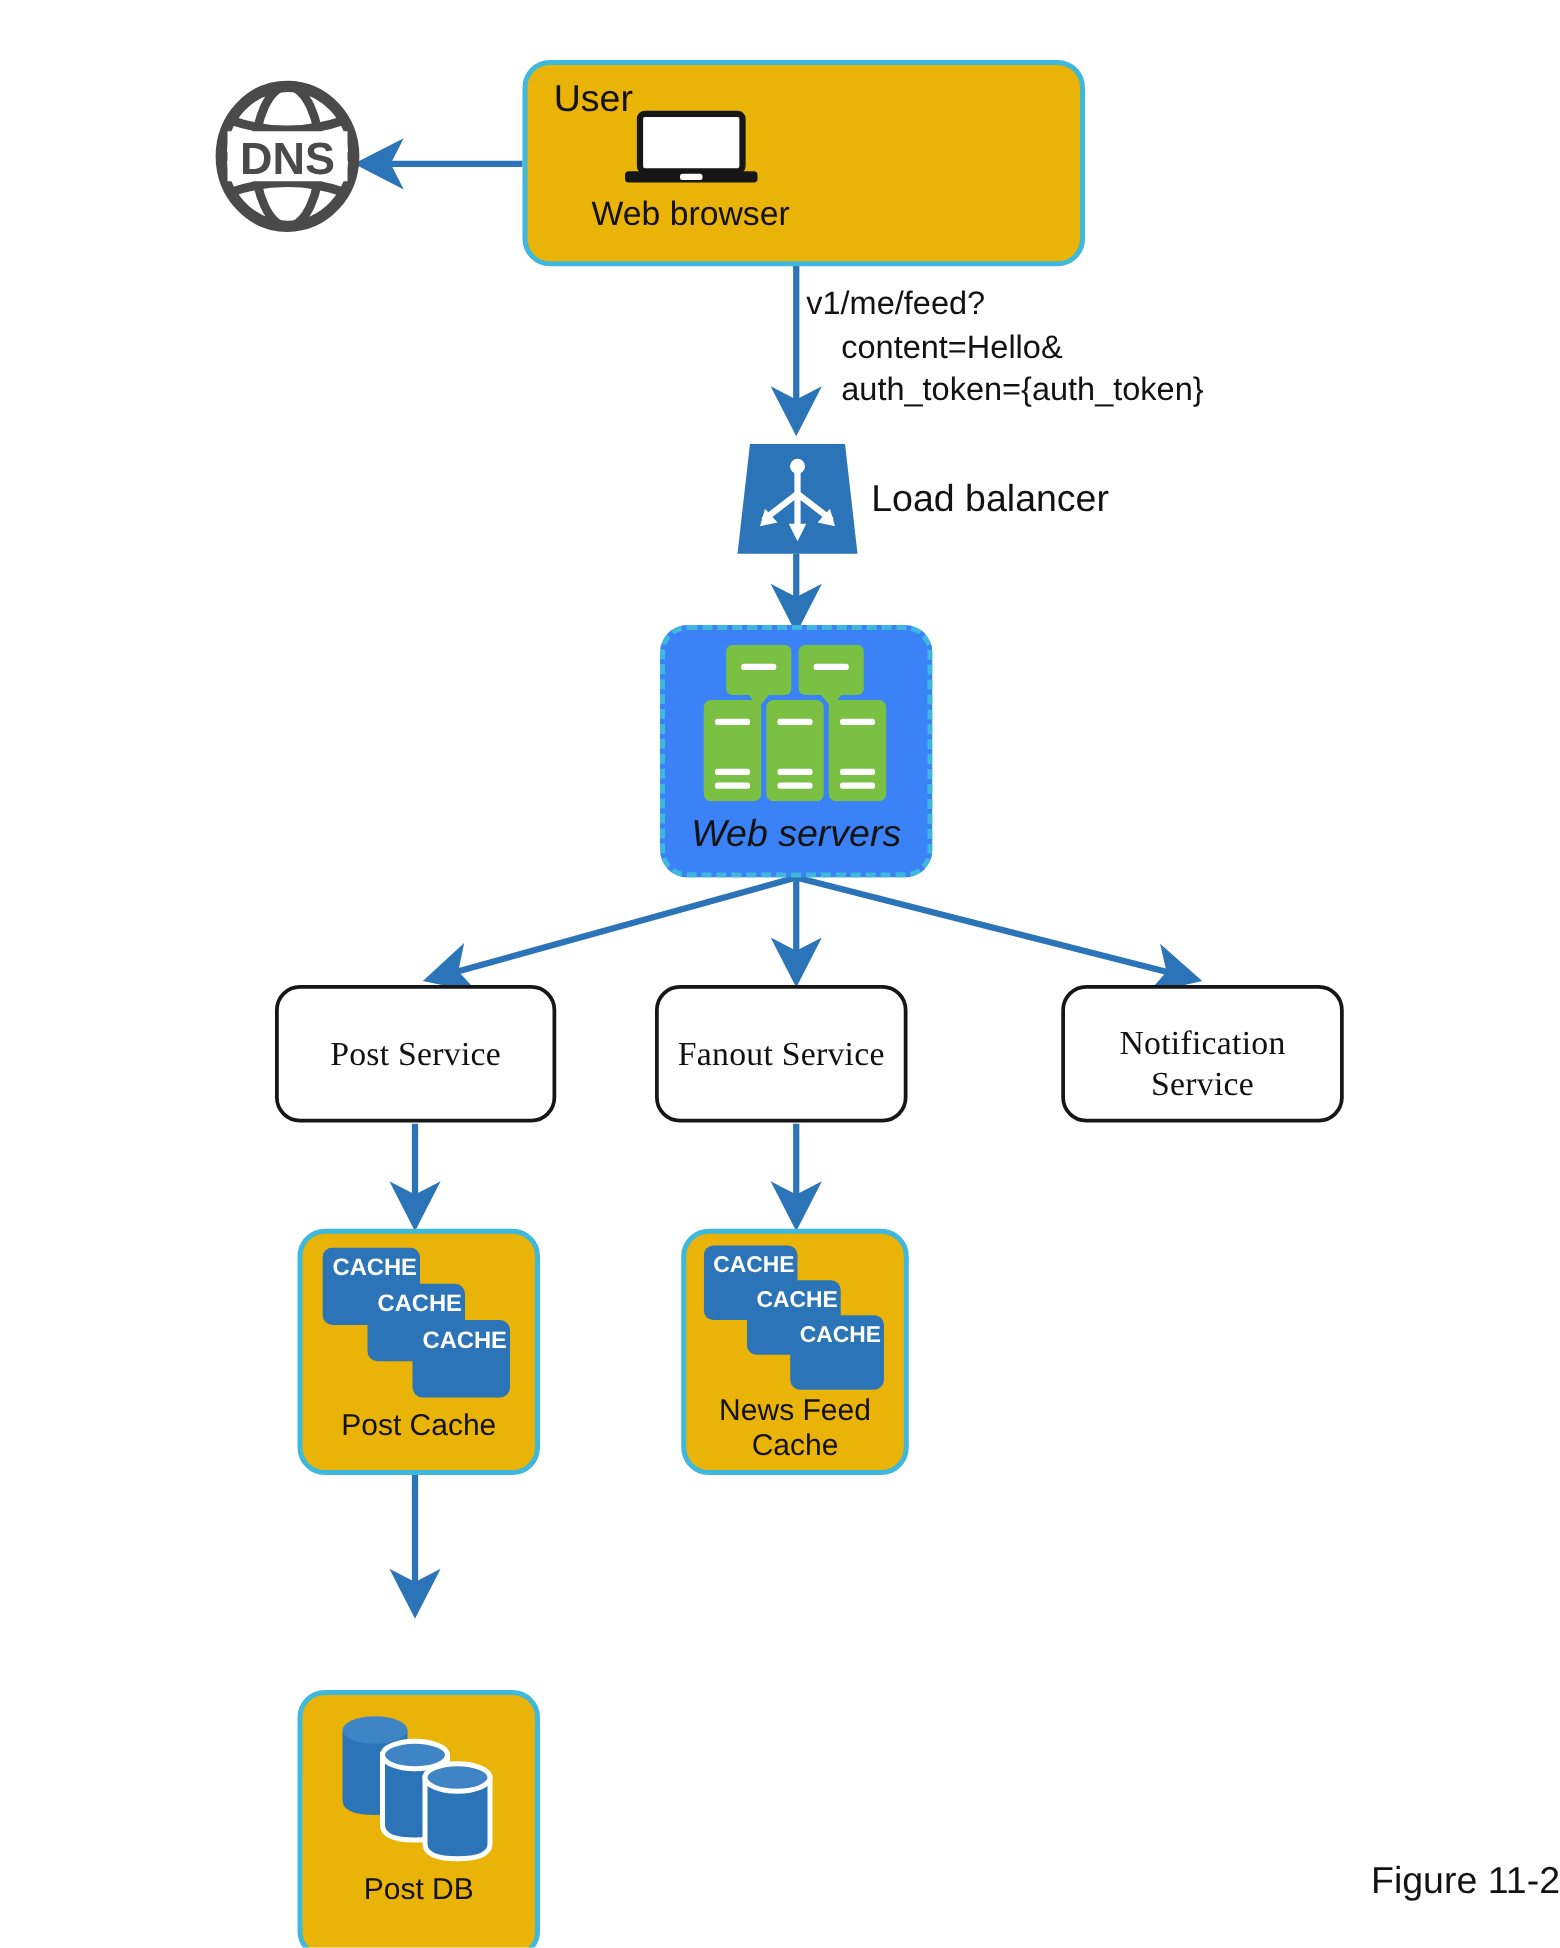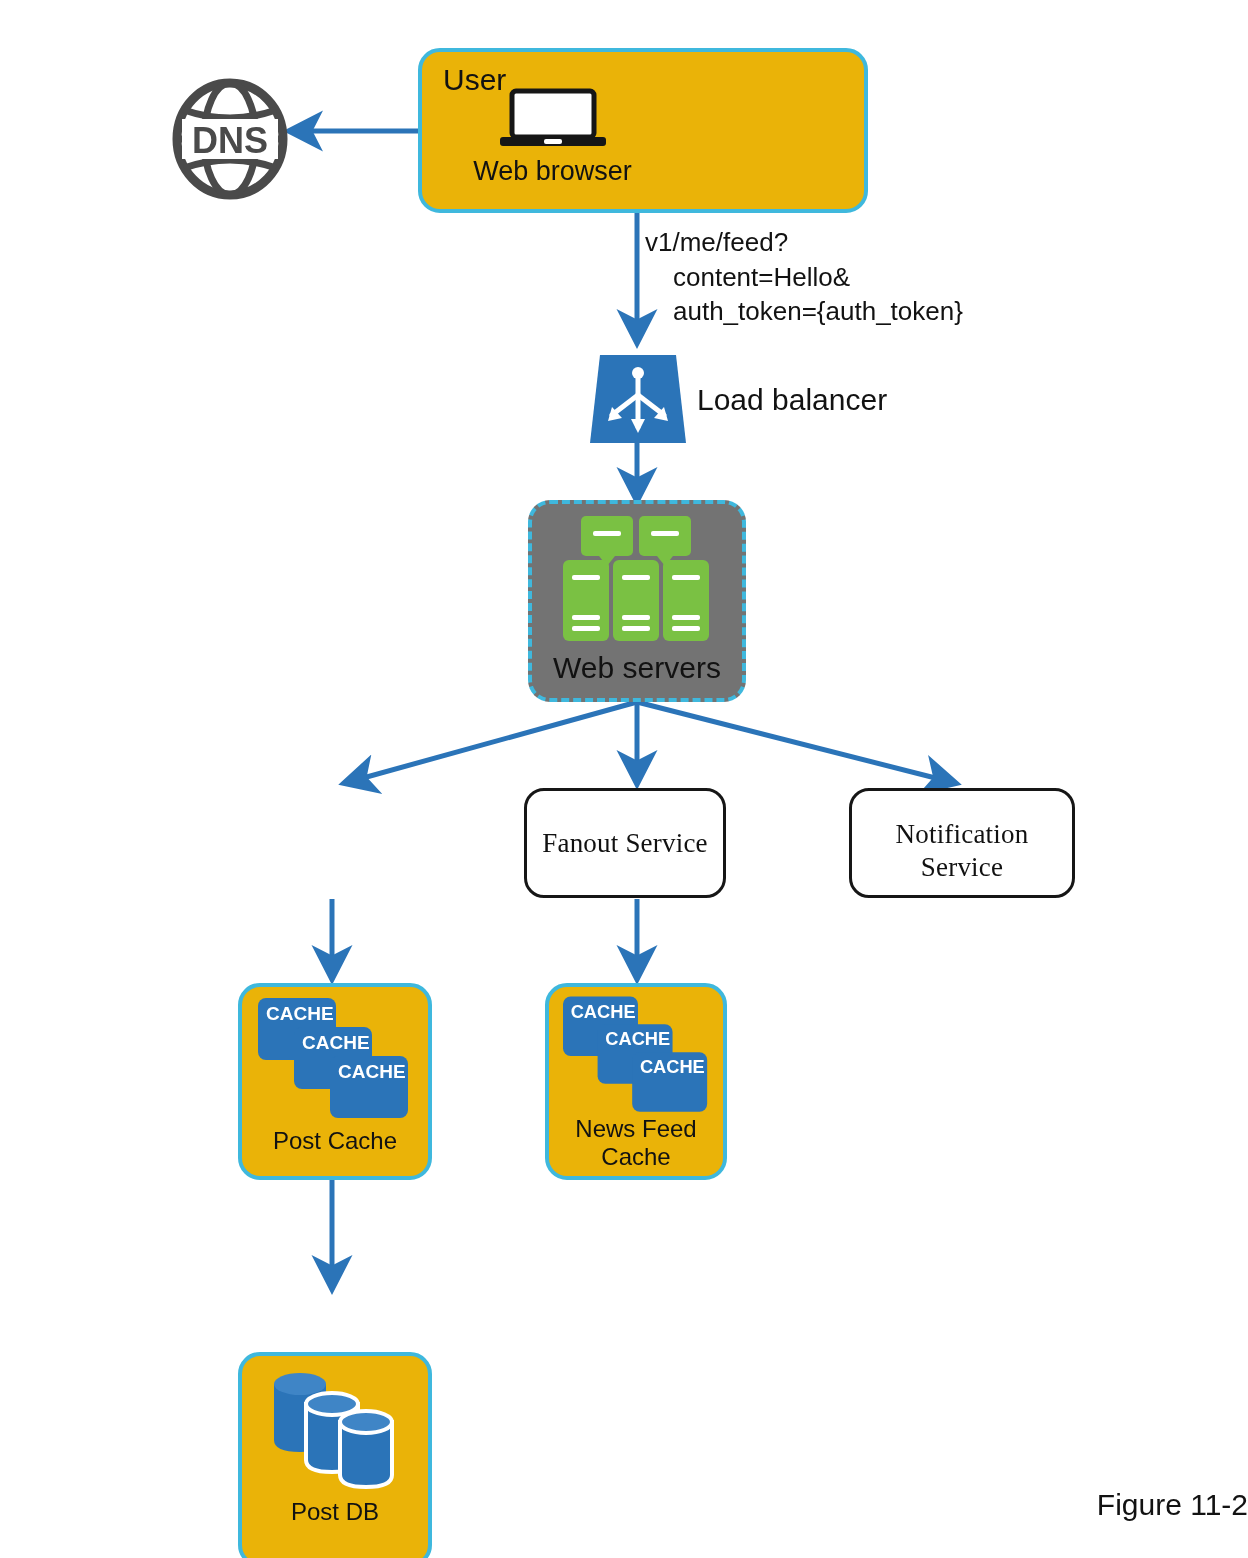--- a/index.html
+++ b/index.html
@@ -27,21 +27,22 @@
   
   .cyan-box {
     border: 4px solid #3fb8dd;
     border-radius: 22px;
     background: #eab308;
   }
   
   .dashed-box {
     border: 4px dashed #3fb8dd;
     border-radius: 22px;
-    background: #737373;
+    background: #3b82f6;
+    font-style: italic;
   }
   
   .service-box {
     border: 3px solid #161616;
     border-radius: 20px;
     background: #ffffff;
     display: flex;
     align-items: center;
     justify-content: center;
     text-align: center;
@@ -136,21 +137,21 @@
 
     <g>
       <line x1="637" y1="899" x2="637" y2="978" stroke="#2b74b8" stroke-width="5" marker-end="url(#arrowBlue)"></line>
     </g>
 
     <g>
       <line x1="332" y1="1180" x2="332" y2="1288" stroke="#2b74b8" stroke-width="5" marker-end="url(#arrowBlue)"></line>
     </g>
   </svg>
 
-  <div class="node" style="left:170px; top:76px; width:120px; height:126px;">
+  <div class="node" style="left:170px; top:62px; width:120px; height:126px;">
     <svg class="icon-svg" width="120" height="126" viewBox="0 0 120 126">
       <ellipse cx="60" cy="63" rx="53" ry="56" fill="none" stroke="#4a4a4a" stroke-width="9"></ellipse>
       <ellipse cx="60" cy="63" rx="26" ry="56" fill="none" stroke="#4a4a4a" stroke-width="7"></ellipse>
       <line x1="8" y1="63" x2="112" y2="63" stroke="#4a4a4a" stroke-width="7"></line>
       <path d="M14 34 Q60 50 106 34" fill="none" stroke="#4a4a4a" stroke-width="7"></path>
       <path d="M14 92 Q60 76 106 92" fill="none" stroke="#4a4a4a" stroke-width="7"></path>
       <rect x="12" y="43" width="96" height="40" fill="#ffffff"></rect>
       <text x="60" y="77" text-anchor="middle" font-family="Liberation Sans, sans-serif" font-size="36" font-weight="bold" fill="#4a4a4a">DNS</text>
     </svg>
   </div>
@@ -213,20 +214,23 @@
         <rect x="61" y="99" width="28" height="5" rx="2"></rect>
         <rect x="111" y="99" width="28" height="5" rx="2"></rect>
         <rect x="11" y="110" width="28" height="5" rx="2"></rect>
         <rect x="61" y="110" width="28" height="5" rx="2"></rect>
         <rect x="111" y="110" width="28" height="5" rx="2"></rect>
       </g>
     </svg>
     <div class="box-caption label-lg" style="top:146px;">Web servers</div>
   </div>
 
+  <div class="node service-box" style="left:220px; top:788px; width:225px; height:110px;">
+    <div class="service-label">Post Service</div>
+  </div>
 
   <div class="node service-box" style="left:524px; top:788px; width:202px; height:110px;">
     <div class="service-label">Fanout Service</div>
   </div>
 
   <div class="node service-box" style="left:849px; top:788px; width:226px; height:110px;">
     <div class="service-label" style="white-space:pre-line;margin-top:16px;">Notification
 Service</div>
   </div>
 

